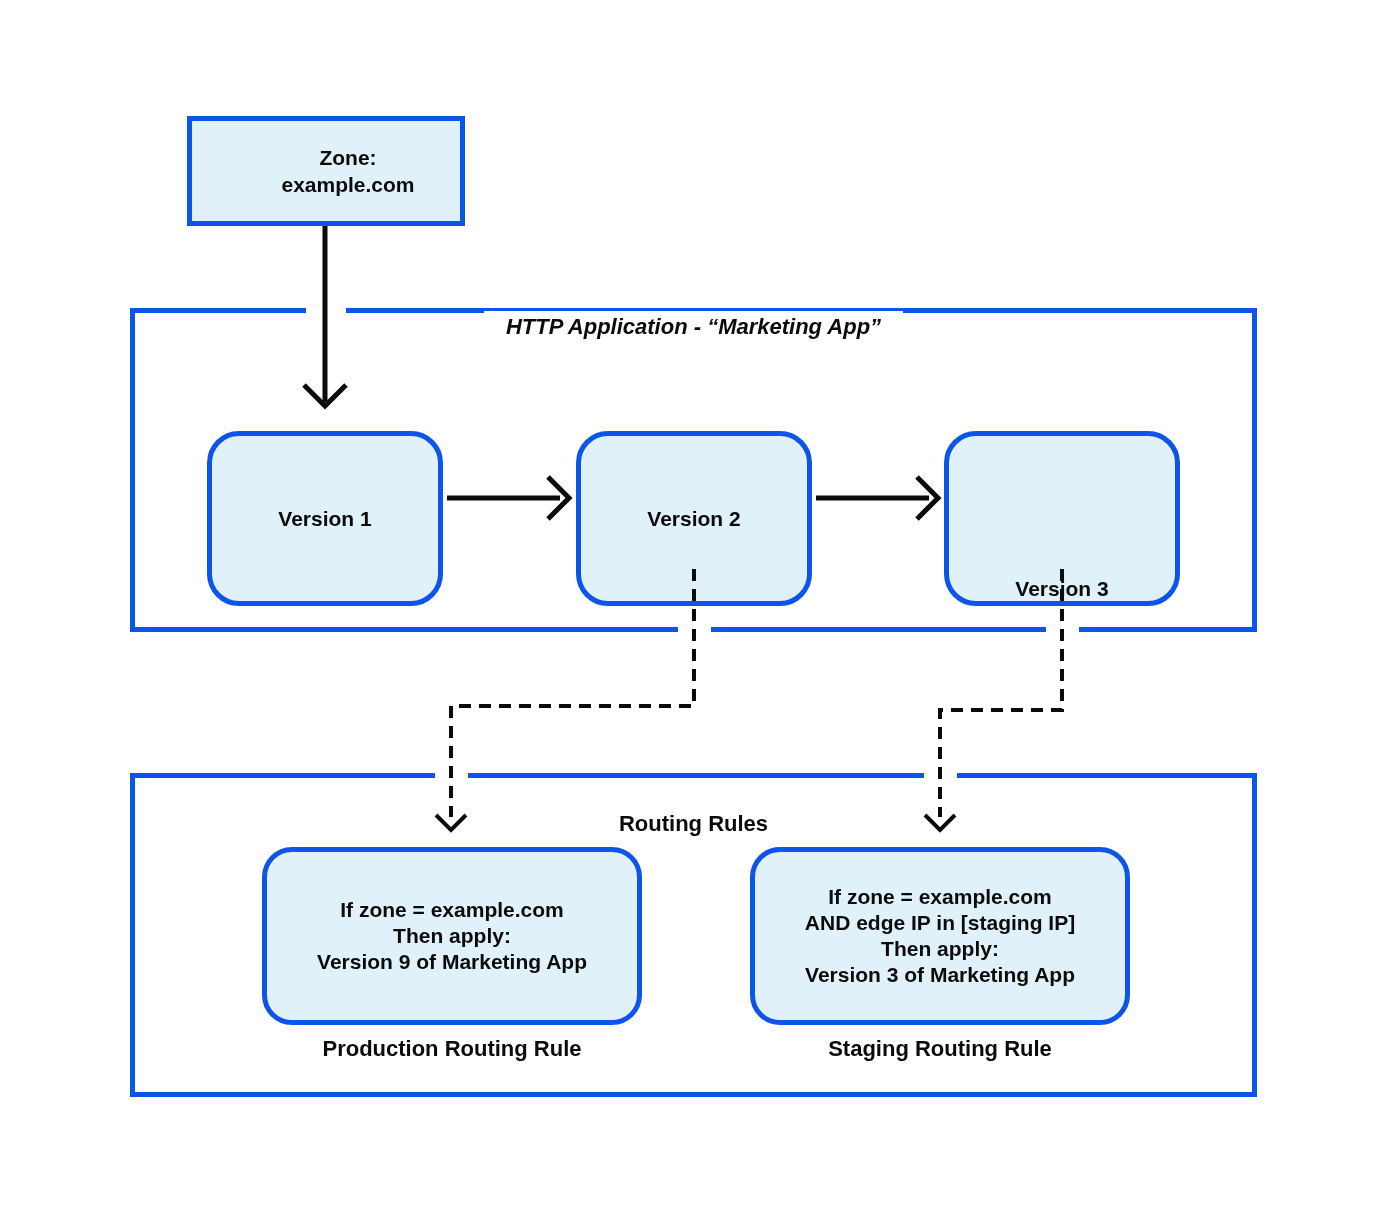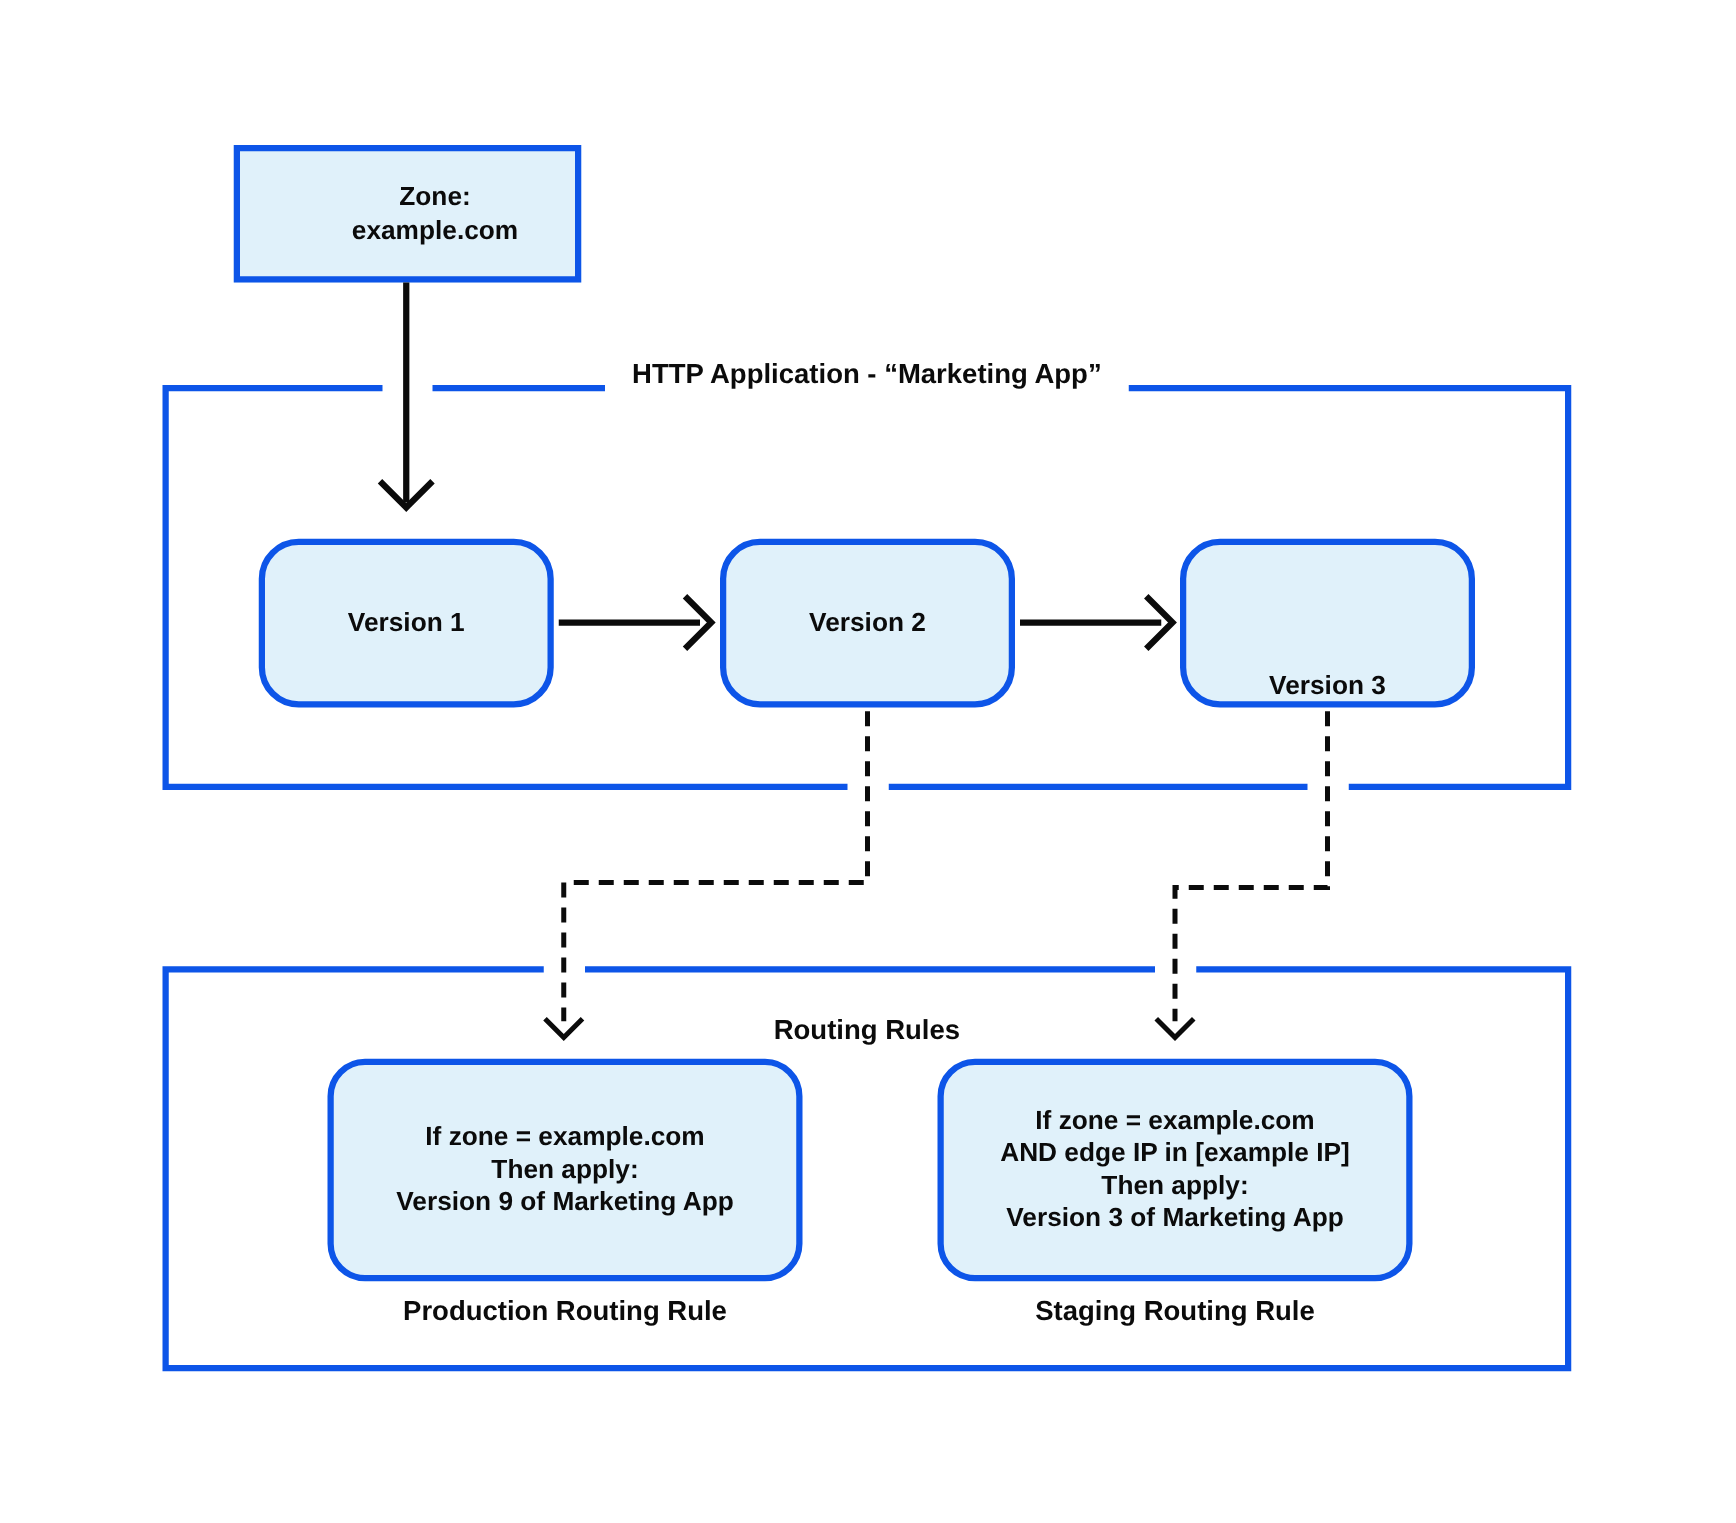--- a/index.html
+++ b/index.html
@@ -28,32 +28,32 @@
   .group-container{
     position:absolute;border:5px solid var(--blue);background:transparent;
   }
   .http-container{left:130px;top:308px;width:1127px;height:324px;}
   .routing-container{left:130px;top:773px;width:1127px;height:324px;}
   .group-title{
     position:absolute;width:1127px;left:130px;text-align:center;
     font-weight:700;font-size:22px;line-height:32px;
     pointer-events:none;
   }
-  .http-title{top:283px;}
+  .http-title{top:311px;font-style:italic;}
   .routing-title{top:760px;margin-top:48px;}
   .group-title span{
     background:var(--bg);padding:0 22px;display:inline-block;
   }
   
   .node{
     position:absolute;background:var(--fill);border:5px solid var(--blue);
     display:flex;flex-direction:column;align-items:center;justify-content:center;
     font-weight:700;text-align:center;
   }
-  .version-box{width:236px;height:135px;top:431px;border-radius:32px;font-size:21px;}
+  .version-box{width:236px;height:175px;top:431px;border-radius:32px;font-size:21px;}
   .v1{left:207px;} .v2{left:576px;} .v3{left:944px;justify-content:flex-end;}
   
   .rule-box{
     width:380px;height:178px;top:847px;border-radius:30px;
     font-size:21px;line-height:26px;
   }
   .rule-production{left:262px;}
   .rule-staging{left:750px;}
   .rule-caption{
     position:absolute;top:1036px;width:380px;text-align:center;
@@ -115,21 +115,21 @@
     <div>Version 3</div>
   </div>
 
   <div class="node rule-box rule-production">
     <div>If zone = example.com</div>
     <div>Then apply:</div>
     <div>Version 9 of Marketing App</div>
   </div>
   <div class="node rule-box rule-staging">
     <div>If zone = example.com</div>
-    <div>AND edge IP in [example IP]</div>
+    <div>AND edge IP in [staging IP]</div>
     <div>Then apply:</div>
     <div>Version 3 of Marketing App</div>
   </div>
 
   <div class="rule-caption caption-production">Production Routing Rule</div>
   <div class="rule-caption caption-staging">Staging Routing Rule</div>
 
   <svg class="connectors" viewBox="0 0 1389 1218">
 
     <path class="stroke-solid" d="M325 226 L325 402"></path>

